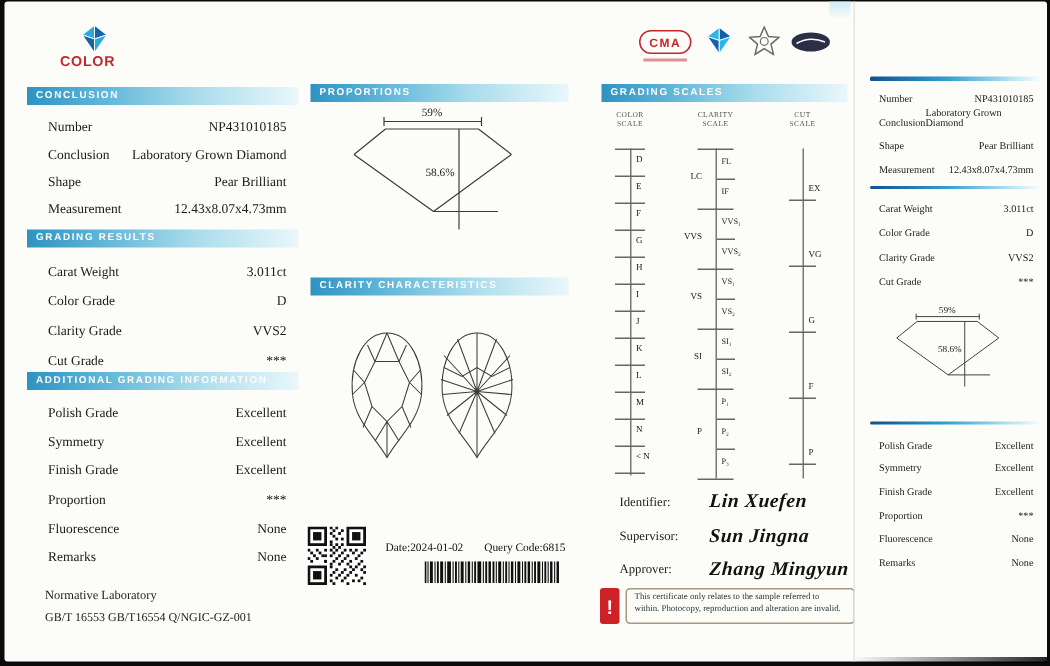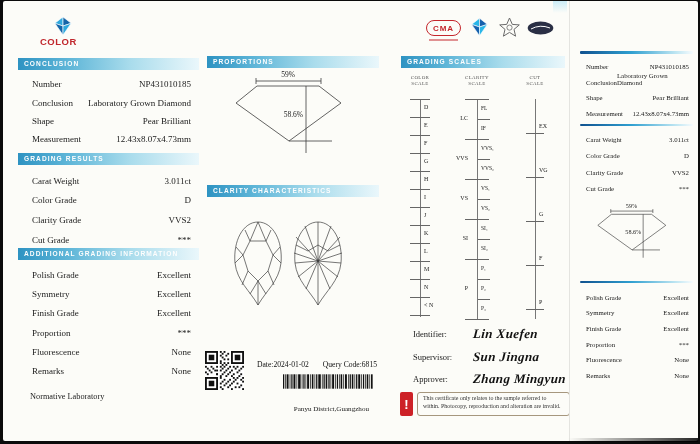--- a/index.html
+++ b/index.html
@@ -164,20 +164,21 @@
         </div>
       <div class="row">
           <span>Remarks</span>
           <span>None</span>
         </div>
     </div>
   </div>
 
   <div class="normative">
     <div>Normative Laboratory</div>
+    <div style="font-size:8px">GB/T 16553  GB/T16554  Q/NGIC-GZ-001</div>
   </div>
 
   <div class="bar abs" style="left:204px;top:55px;width:172px">PROPORTIONS</div>
 
   <svg class="abs" style="left:226px;top:66px" width="135" height="88" viewBox="0 0 135 88">
     <g stroke="#3c3c3c" stroke-width="0.8" fill="none">
       <path d="M27,14 H92 M27,11 V17 M92,11 V17"></path>
       <path d="M28,19 H90 M28,19 L7,36 M90,19 L112,36 M7,36 L60,74 M112,36 L60,74"></path>
       <path d="M60,74 H103 M77,19 V86"></path>
     </g>
@@ -339,21 +340,20 @@
         <rect x="87" width="0.8" height="16"></rect>
       <rect x="88.8" width="1.4" height="16"></rect>
         <rect x="91.2" width="0.8" height="16"></rect>
         <rect x="93" width="1.8" height="16"></rect>
         <rect x="96" width="0.8" height="16"></rect>
       <rect x="97.8" width="1.8" height="16"></rect>
     </g>
   </svg>
 
   <div class="address">
-    <div class="l2">Panyu District,Guangzhou</div>
   </div>
 
   <div class="bar abs" style="left:398px;top:55px;width:164px">GRADING SCALES</div>
 
   <div class="scales">
     <div class="sc-head" style="left:3px">
         <div>COLOR</div>
         <div>SCALE</div>
       </div>
     <div class="sc-head" style="left:60px">

